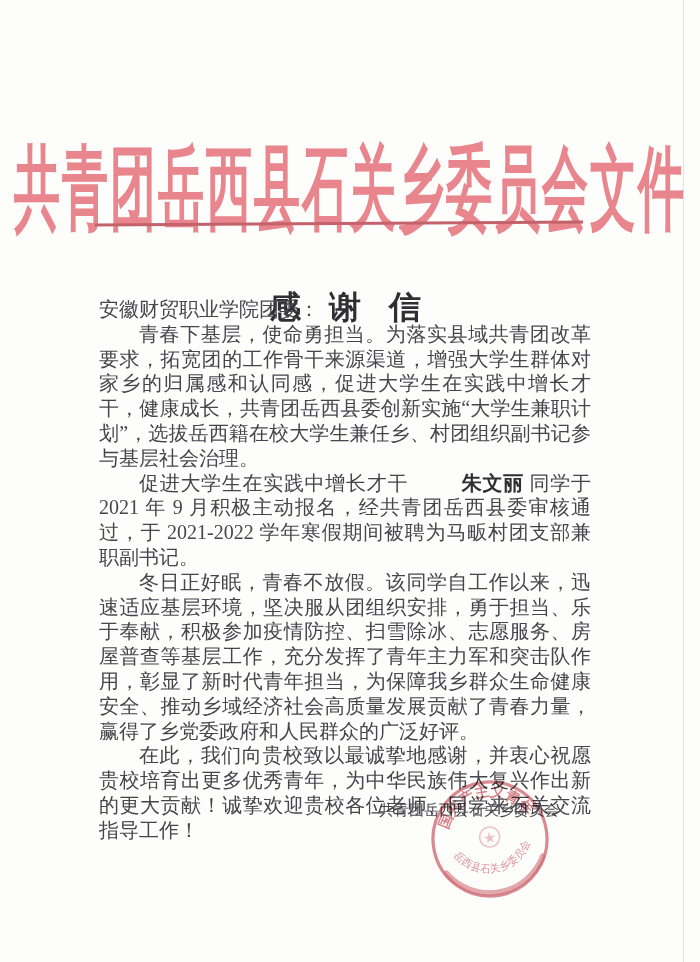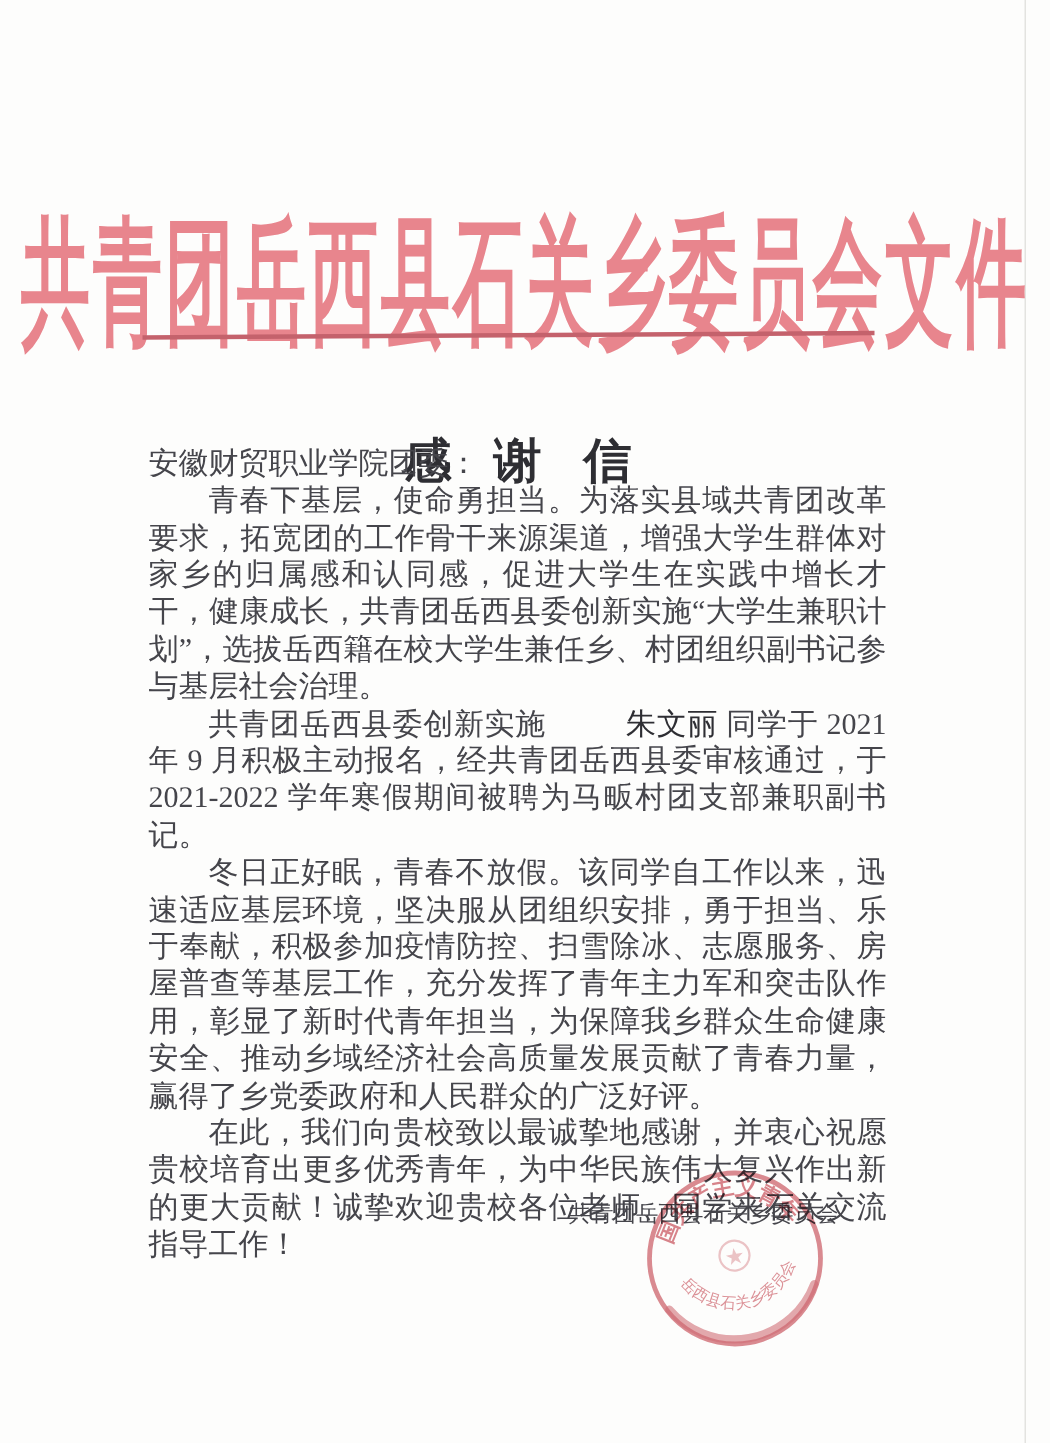--- a/index.html
+++ b/index.html
@@ -58,21 +58,21 @@
   
   .letter-body{
     position:absolute;left:99px;top:297px;width:492px;
     font-size:20px;line-height:24.8px;
     color:var(--ink);
     text-align:justify;
   }
   .letter-body p{margin:0;padding:0;}
   .letter-body p.indent{text-indent:2em;}
   .salutation{text-indent:0;}
-  .student-name{font-weight:normal;color:var(--ink_dark);margin-left:48px;}
+  .student-name{font-weight:bold;color:var(--ink_dark);margin-left:48px;}
   
   .signature{
     position:absolute;left:352px;top:797px;width:234px;
     text-align:center;
     font-size:15px;line-height:26px;
     color:var(--ink);
     white-space:nowrap;
   }
   
   .seal{
@@ -96,21 +96,21 @@
     <span class="stretch">共青团岳西县石关乡委员会文件</span>
   </div>
 
   <div class="red-rule"></div>
 
   <div class="doc-title">感 谢 信</div>
 
   <div class="letter-body">
     <p class="salutation">安徽财贸职业学院团委：</p>
     <p class="indent">青春下基层，使命勇担当。为落实县域共青团改革要求，拓宽团的工作骨干来源渠道，增强大学生群体对家乡的归属感和认同感，促进大学生在实践中增长才干，健康成长，共青团岳西县委创新实施“大学生兼职计划”，选拔岳西籍在校大学生兼任乡、村团组织副书记参与基层社会治理。</p>
-    <p class="indent"><span>共青团岳西县委创新实施 </span><span class="student-name">朱文丽</span><span> 同学于 2021 年 9 月积极主动报名，经共青团岳西县委审核通过，于 2021-2022 学年寒假期间被聘为马畈村团支部兼职副书记。</span></p>
+    <p class="indent"><span>促进大学生在实践中增长才干 </span><span class="student-name">朱文丽</span><span> 同学于 2021 年 9 月积极主动报名，经共青团岳西县委审核通过，于 2021-2022 学年寒假期间被聘为马畈村团支部兼职副书记。</span></p>
     <p class="indent">冬日正好眠，青春不放假。该同学自工作以来，迅速适应基层环境，坚决服从团组织安排，勇于担当、乐于奉献，积极参加疫情防控、扫雪除冰、志愿服务、房屋普查等基层工作，充分发挥了青年主力军和突击队作用，彰显了新时代青年担当，为保障我乡群众生命健康安全、推动乡域经济社会高质量发展贡献了青春力量，赢得了乡党委政府和人民群众的广泛好评。</p>
     <p class="indent">在此，我们向贵校致以最诚挚地感谢，并衷心祝愿贵校培育出更多优秀青年，为中华民族伟大复兴作出新的更大贡献！诚挚欢迎贵校各位老师、同学来石关交流指导工作！</p>
   </div>
 
   <div class="signature">
     <div>共青团岳西县石关乡委员会</div>
   </div>
 
   <div class="seal">
     <svg viewBox="0 0 156 156">

